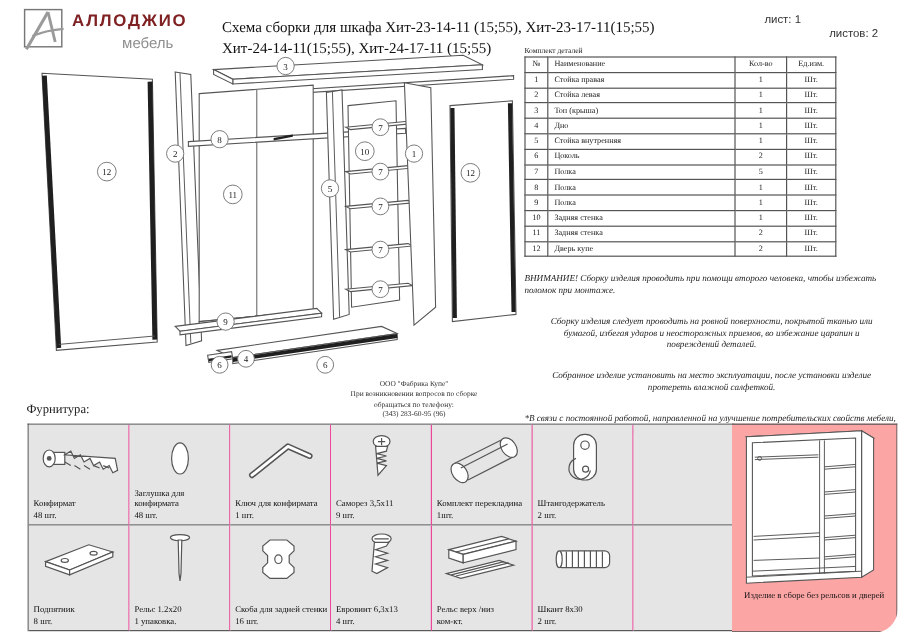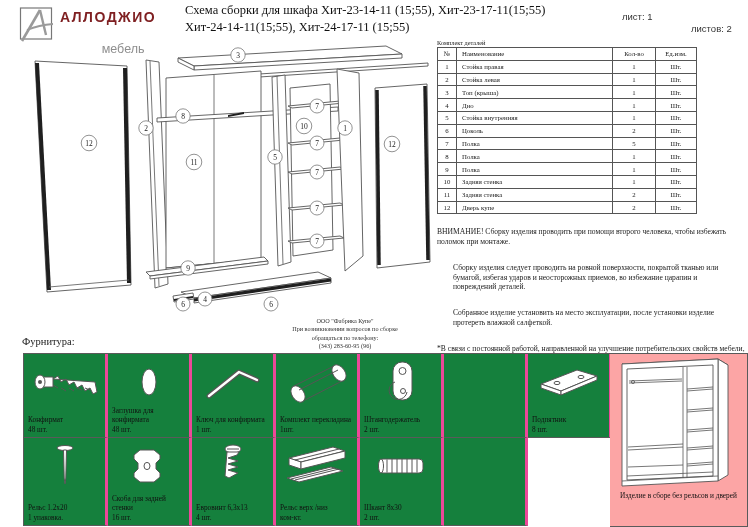--- a/index.html
+++ b/index.html
@@ -1,44 +1,44 @@
 <!DOCTYPE html>
 <html><head>
 <meta charset="utf-8">
 <style>
   html,body{margin:0;padding:0;background:#fff;}
   .page{position:relative;width:748px;height:527px;background:#ffffff;overflow:hidden;
-        font-family:"Liberation Serif",serif;color:#1b1b1b;}
+        font-family:"Liberation Serif",serif;color:#1b1b1b;border-radius:19px;}
   .abs{position:absolute;}
   
   .logo-title{font-family:"Liberation Sans",sans-serif;font-weight:bold;font-size:14px;
               letter-spacing:1.5px;color:#7f2022;}
   .logo-sub{font-family:"Liberation Sans",sans-serif;font-size:12.5px;color:#8f8f8f;
-            text-align:center;margin-top:17px;padding-left:30px;}
+            text-align:center;margin-top:4px;padding-left:30px;}
   .doc-title{font-size:12.5px;line-height:1.35;color:#111;}
   .sheet-info{font-family:"Liberation Sans",sans-serif;font-size:9.5px;color:#333;}
   
   .tbl-caption{font-size:6.3px;color:#222;}
   table.parts{border-collapse:collapse;width:259px;table-layout:fixed;}
   table.parts td,table.parts th{border:0.8px solid #555;font-size:6.8px;font-weight:normal;
       padding:0 3px;height:11.8px;text-align:center;overflow:hidden;white-space:nowrap;}
   table.parts td.name,table.parts th.name{text-align:left;padding-left:5px;}
   
   .warn{font-size:7.6px;line-height:1.3;width:312px;color:#222;}
   .warn p{margin:0 0 8px 0;}
-  .warn p.tight{margin:16px;}
+  .warn p.tight{margin:16px;text-align:center;}
   .warn p.gap{margin-top:8px;}
   
   .factory{font-size:6.2px;line-height:1.35;text-align:center;color:#333;width:190px;}
   
   .fit-heading{font-size:10.5px;color:#222;}
   .fittings-grid{position:absolute;left:23px;top:353px;width:588px;height:172px;
       display:grid;grid-template-columns:repeat(7,1fr);grid-template-rows:84px 88px;
       border-top:1px solid #5a5a5a;border-left:1px solid #5a5a5a;}
-  .fit-cell{border-right:3px solid #ec4899;border-bottom:1px solid #5a5a5a;position:relative;background:#15803d;}
+  .fit-cell{border-right:1px solid #ec4899;border-bottom:1px solid #5a5a5a;position:relative;background:#e5e5e5;}
   .fit-icon{position:absolute;left:0;right:0;top:3px;height:50px;display:flex;align-items:center;justify-content:center;}
   .fit-label{position:absolute;left:4px;right:2px;bottom:3px;font-size:7.3px;line-height:1.3;color:#111;}
   
   .assembled{position:absolute;left:610px;top:353px;width:137px;height:172px;
       border:1px solid #5a5a5a;border-left:none;background:#fca5a5;}
   .assembled .cap{position:absolute;left:0;right:0;top:137px;text-align:center;font-size:7.3px;color:#111;}
   svg{display:block;}
   .ln{stroke:#555;stroke-width:0.8;fill:none;}
   .panel{fill:#ffffff;stroke:#555;stroke-width:0.9;}
   .dark{stroke:#1f1f1f;}
@@ -59,26 +59,26 @@
       <line x1="3" y1="35" x2="21" y2="4" stroke="#9a9a9a" stroke-width="2.6"></line>
       <line x1="21" y1="4" x2="27" y2="29" stroke="#9a9a9a" stroke-width="2.4"></line>
       <path d="M8,24 Q20,19 34,18" stroke="#9a9a9a" stroke-width="1.8" fill="none"></path>
     </svg>
   </div>
   <div class="abs" style="left:60px;top:9px;">
     <div class="logo-title">АЛЛОДЖИО</div>
     <div class="logo-sub">мебель</div>
   </div>
 
-  <div class="abs doc-title" style="left:185px;top:2px;width:380px;">
+  <div class="abs doc-title" style="left:185px;top:15px;width:380px;">
     <div>Схема сборки для шкафа Хит-23-14-11 (15;55), Хит-23-17-11(15;55)</div>
     <div>Хит-24-14-11(15;55), Хит-24-17-11 (15;55)</div>
   </div>
 
-  <div class="abs sheet-info" style="left:622px;top:11px;">лист: 1</div>
+  <div class="abs sheet-info" style="left:637px;top:11px;">лист: 1</div>
   <div class="abs sheet-info" style="left:691px;top:23px;">листов: 2</div>
 
   <div class="abs tbl-caption" style="left:437px;top:39px;">Комплект деталей</div>
   <table class="parts abs" style="left:437px;top:47px;">
     <colgroup>
         <col style="width:19px">
         <col style="width:156px">
         <col style="width:43px">
         <col style="width:41px">
       </colgroup>
@@ -157,21 +157,21 @@
         </tr>
     <tr>
           <td>12</td>
           <td class="name">Дверь купе</td>
           <td>2</td>
           <td>Шт.</td>
         </tr>
   </tbody>
     </table>
 
-  <div class="abs warn" style="left:437px;top:227px;">
+  <div class="abs warn" style="left:437px;top:227px;font-style:italic;">
     <p>ВНИМАНИЕ! Сборку изделия проводить при помощи второго человека, чтобы избежать поломок при монтаже.</p>
     <p class="tight">Сборку изделия следует проводить на ровной поверхности, покрытой тканью или бумагой, избегая ударов и неосторожных приемов, во избежание царапин и повреждений деталей.</p>
     <p class="tight">Собранное изделие установить на место эксплуатации, после установки изделие протереть влажной салфеткой.</p>
     <p class="gap">*В связи с постоянной работой, направленной на улучшение потребительских свойств мебели, возможны незначительные изменения в конструкции не влияющие на функциональные качества изделий.</p>
   </div>
 
   <div class="abs factory" style="left:250px;top:317px;">
     <div>ООО "Фабрика Купе"</div>
     <div>При возникновении вопросов по сборке</div>
     <div>обращаться по телефону:</div>
@@ -295,20 +295,30 @@
       <div class="fit-icon">
         <svg width="72" height="40" viewBox="0 0 72 40">
           <polyline points="12,34 42,10 60,18" fill="none" stroke="#555" stroke-width="5" stroke-linecap="round" stroke-linejoin="round"></polyline>
           <polyline points="12,34 42,10 60,18" fill="none" stroke="#fff" stroke-width="2.4" stroke-linecap="round" stroke-linejoin="round"></polyline>
         </svg>
       </div>
       <div class="fit-label"><span>Ключ для конфирмата</span><br><span>1 шт.</span></div>
     </div>
     <div class="fit-cell">
       <div class="fit-icon">
+        <svg width="72" height="44" viewBox="0 0 72 44">
+          <ellipse cx="36" cy="8" rx="7" ry="5" class="icon-stroke"></ellipse>
+          <path d="M33,8 h6 M36,5 v6" class="icon-line" stroke-width="1.2"></path>
+          <path d="M31,12 h10 l-1,4 l-8,2 l8,2 l-8,2 l8,2 l-8,2 l8,2 l-7,8 z" class="icon-stroke" stroke-width="0.9"></path>
+        </svg>
+      </div>
+      <div class="fit-label"><span>Саморез 3,5х11</span><br><span>9 шт.</span></div>
+    </div>
+    <div class="fit-cell">
+      <div class="fit-icon">
         <svg width="72" height="46" viewBox="0 0 72 46">
           <ellipse cx="17" cy="35" rx="6" ry="9" transform="rotate(-35 17 35)" class="icon-stroke"></ellipse>
           <line x1="13" y1="27" x2="53" y2="7" class="icon-line"></line>
           <line x1="24" y1="41" x2="63" y2="21" class="icon-line"></line>
           <ellipse cx="58" cy="14" rx="6" ry="9" transform="rotate(-35 58 14)" class="icon-stroke"></ellipse>
           <line x1="18" y1="31" x2="57" y2="11" class="icon-line" stroke-width="0.6"></line>
         </svg>
       </div>
       <div class="fit-label"><span>Комплект перекладина</span><br><span>1шт.</span></div>
     </div>

